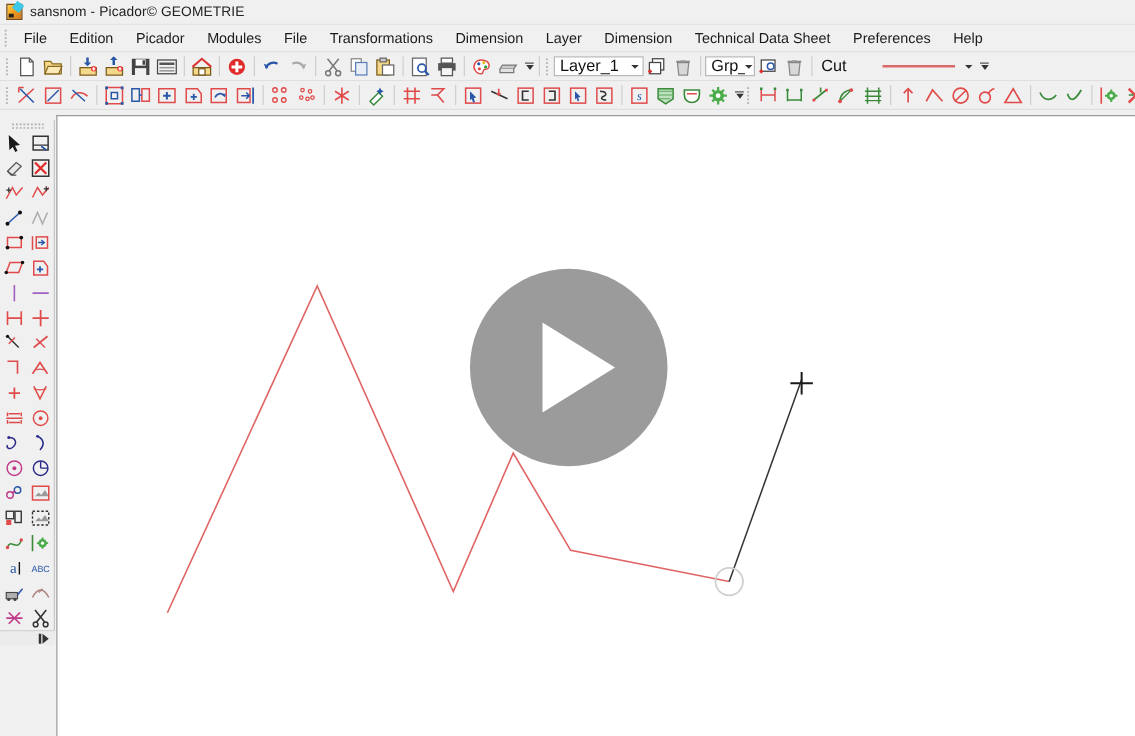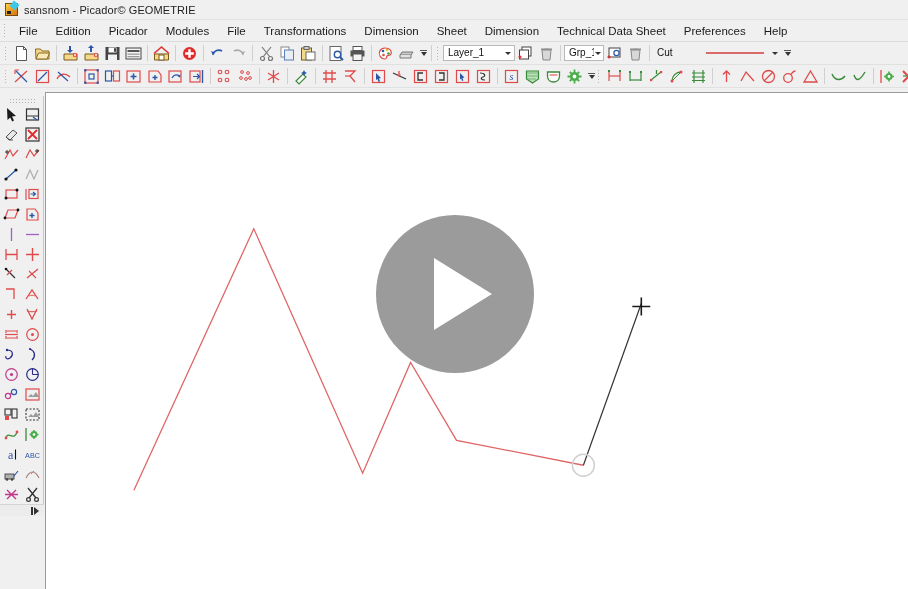--- a/index.html
+++ b/index.html
@@ -67,21 +67,21 @@
   
   .ico{width:17px;height:17px;position:relative;display:block;}
   .ico svg{display:block;width:17px;height:17px;}
 
   
   .combo{
     height:16px;display:flex;align-items:center;background:#fff;
     border:1px solid #b9b9b9;box-sizing:border-box;flex:none;
   }
   .combo .cval{
-    font-size:10px;color:#111;padding:0 4px;white-space:nowrap;overflow:hidden;
+    font-size:13px;color:#111;padding:0 4px;white-space:nowrap;overflow:hidden;
     line-height:14px;
     text-align:center;
   }
   .combo .carrow{
     margin-left:auto;width:12px;height:14px;display:flex;align-items:center;justify-content:center;
   }
   .combo .carrow b{
     display:block;width:0;height:0;border-left:3px solid transparent;
     border-right:3px solid transparent;border-top:3.5px solid #333;
   }
@@ -157,21 +157,21 @@
 
   <div class="menubar">
     <div class="grip"></div>
     <div class="menu-item">File</div>
     <div class="menu-item">Edition</div>
     <div class="menu-item">Picador</div>
     <div class="menu-item">Modules</div>
     <div class="menu-item">File</div>
     <div class="menu-item">Transformations</div>
     <div class="menu-item">Dimension</div>
-    <div class="menu-item">Sheet</div>
+    <div class="menu-item">Layer</div>
     <div class="menu-item">Dimension</div>
     <div class="menu-item">Technical Data Sheet</div>
     <div class="menu-item">Preferences</div>
     <div class="menu-item">Help</div>
   </div>
 
   <div class="toolbar">
     <div class="grip"></div>
 
     <div class="tbtn">

